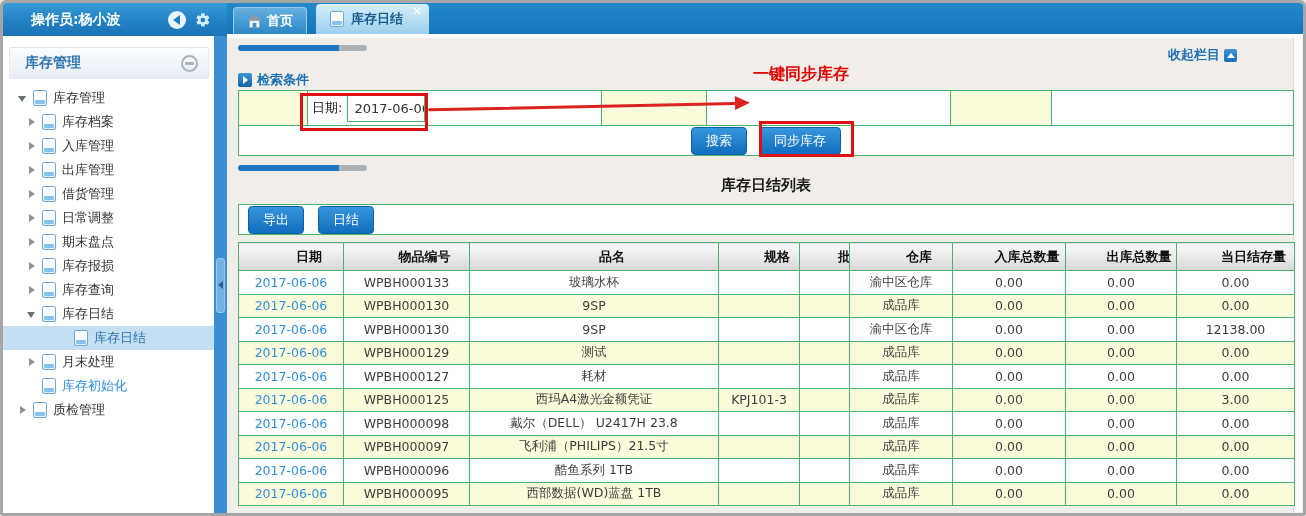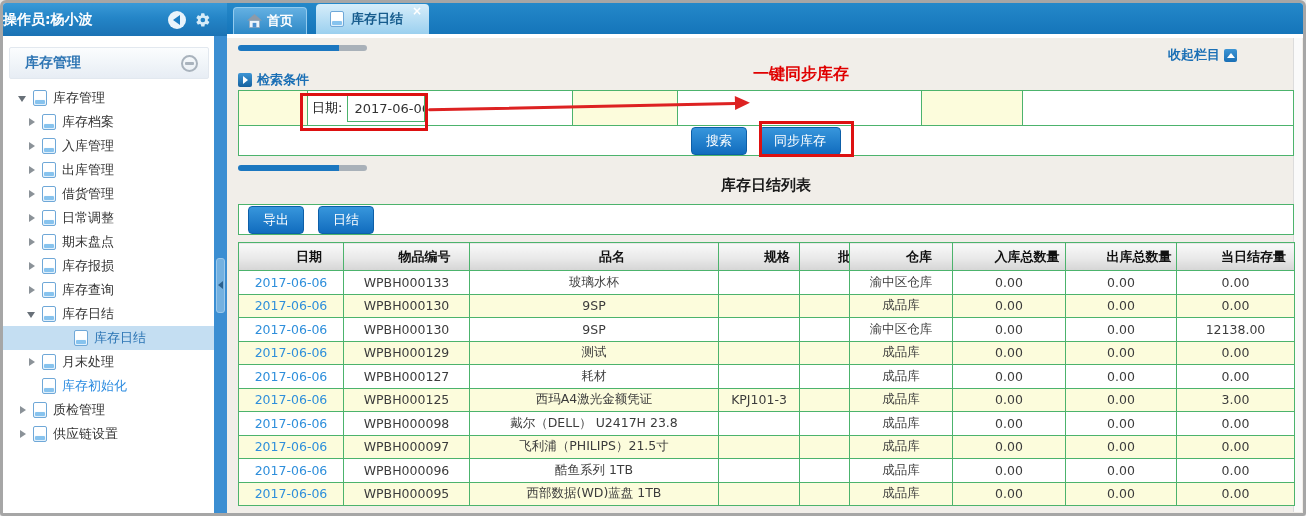--- a/index.html
+++ b/index.html
@@ -3,21 +3,21 @@
 <meta charset="utf-8">
 <style>
   html,body{margin:0;padding:0;background:#e9e9e9;}
   *{box-sizing:border-box;}
   body{font-family:"DejaVu Sans","Liberation Sans",sans-serif;}
   .page{position:relative;width:1306px;height:516px;background:#fff;border:3px solid #a6a6a6;border-radius:6px 6px 3px 3px;overflow:hidden;}
 
   
   .operator-bar{position:absolute;left:0;top:0;width:224px;height:33px;
     background:linear-gradient(180deg,#3a9ad8 0%,#2485c7 45%,#1b72b4 100%);
-    display:flex;align-items:center;color:#fff;font-size:14px;font-weight:bold;padding-left:0;}
+    display:flex;align-items:center;color:#fff;font-size:14px;font-weight:bold;padding-left:28px;}
   .operator-icons{position:absolute;right:16px;top:0;height:33px;display:flex;align-items:center;gap:9px;}
   .circle-back{width:18px;height:18px;border-radius:50%;background:#eaf4fb;position:relative;cursor:pointer;}
   .circle-back::before{content:"";position:absolute;left:5px;top:4px;border-right:7px solid #1d7ec4;border-top:5px solid transparent;border-bottom:5px solid transparent;}
   .gear{width:16px;height:16px;cursor:pointer;}
 
   
   .sidebar-panel{position:absolute;left:0;top:33px;width:211px;height:477px;background:#fff;overflow:hidden;}
   .section-header{margin:11px 5px 0 6px;height:32px;border:1px solid #e2e8ef;border-radius:2px;
     background:linear-gradient(180deg,#fbfdfe,#e7edf4);display:flex;align-items:center;
     color:#2f76b4;font-weight:bold;font-size:14px;padding-left:15px;position:relative;}
@@ -74,21 +74,21 @@
   .search-header-icon{width:14px;height:14px;border-radius:2px;background:linear-gradient(180deg,#3d95d5,#15619f);position:relative;}
   .search-header-icon::before{content:"";position:absolute;left:5px;top:3px;border-left:5px solid #fff;border-top:4px solid transparent;border-bottom:4px solid transparent;}
   .search-header-label{color:#1a6fb5;font-size:13px;font-weight:bold;}
 
   .search-table{position:absolute;left:11px;top:52px;width:1056px;border:1px solid #4cb36c;background:#fff;}
   .search-row1{display:flex;height:34px;}
   .sc{height:100%;border-left:1px solid #4cb36c;}
   .sc:first-child{border-left:none;}
   .sc-yellow{background:#fcfcdc;}
   .sc1{width:68px;}
-  .sc2{width:265px;display:flex;align-items:center;}
+  .sc2{width:294px;display:flex;align-items:center;}
   .sc3{width:105px;}
   .sc4{width:244px;}
   .sc5{width:101px;}
   .sc6{flex:1;}
   .date-label{font-size:13px;color:#222;margin:0 5px 0 4px;}
   .date-input{width:78px;height:28px;border:1px solid #4cb36c;font-size:13px;color:#333;padding:0 0 0 6px;outline:none;background:#fff;font-family:inherit;}
   .search-row2{display:flex;height:30px;border-top:1px solid #4cb36c;align-items:center;justify-content:center;gap:12px;}
   .btn{height:28px;border:1px solid #0d5fa8;border-radius:4px;color:#fff;font-size:13px;font-family:Liberation Mono, monospace;
     background:linear-gradient(180deg,#3796dc,#116cbe);padding:0 14px;cursor:pointer;}
 
@@ -198,25 +198,20 @@
         </div>
         <div class="tree-item lvl-1 link">
           <span class="arrow ar-none"></span>
           <span class="doc-icon"></span>
           <span class="tree-label">库存初始化</span>
         </div>
         <div class="tree-item lvl-0">
           <span class="arrow ar-right"></span>
           <span class="doc-icon"></span>
           <span class="tree-label">质检管理</span>
-        </div>
-        <div class="tree-item lvl-0">
-          <span class="arrow ar-right"></span>
-          <span class="doc-icon"></span>
-          <span class="tree-label">供应链设置</span>
         </div>
     </div>
   </div>
 
   <div class="splitter">
     <div class="splitter-handle"></div>
   </div>
 
   <div class="main">
     <div class="tab-bar">

